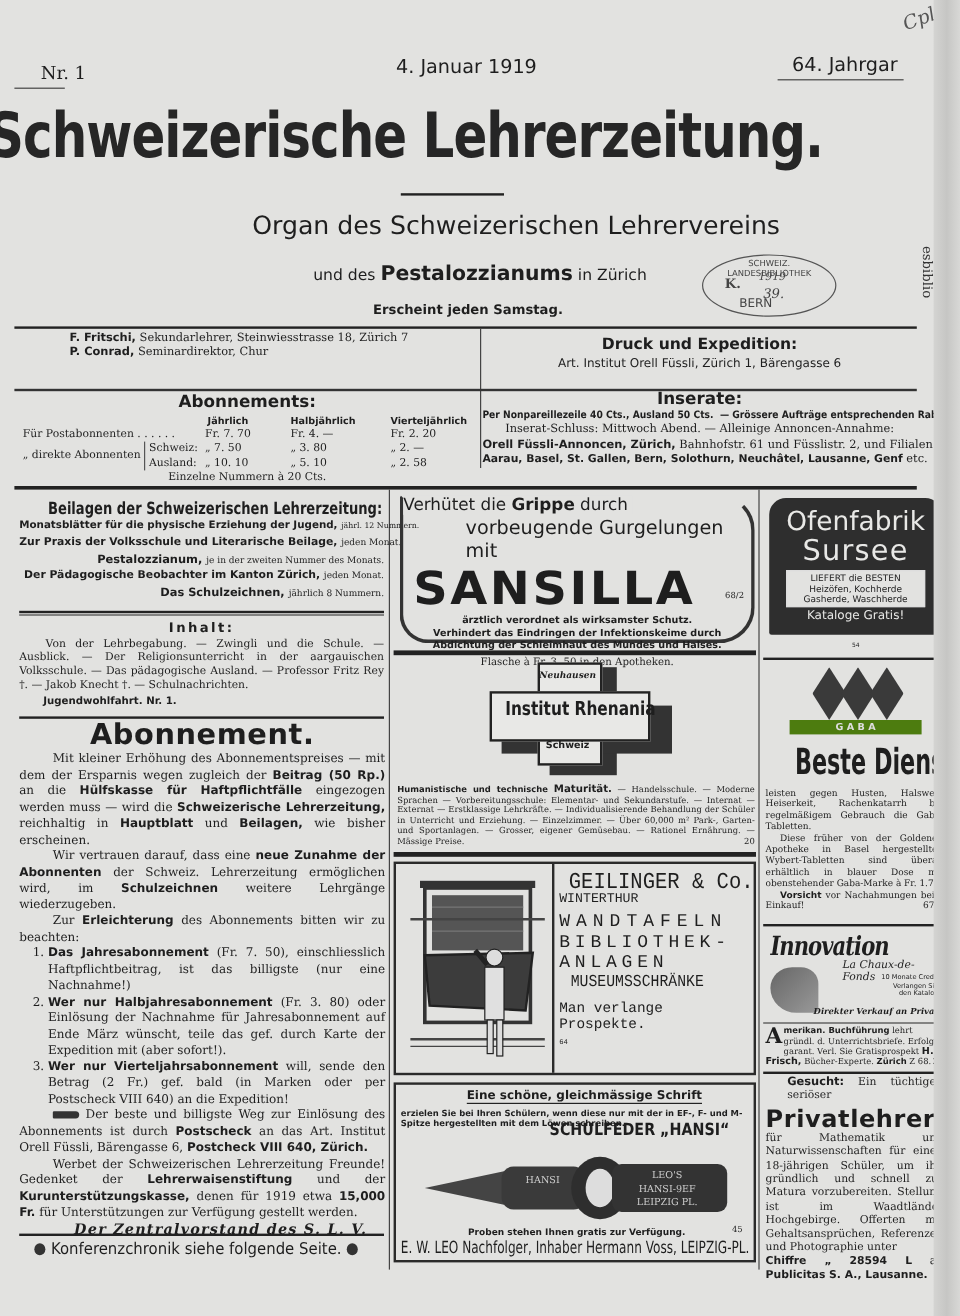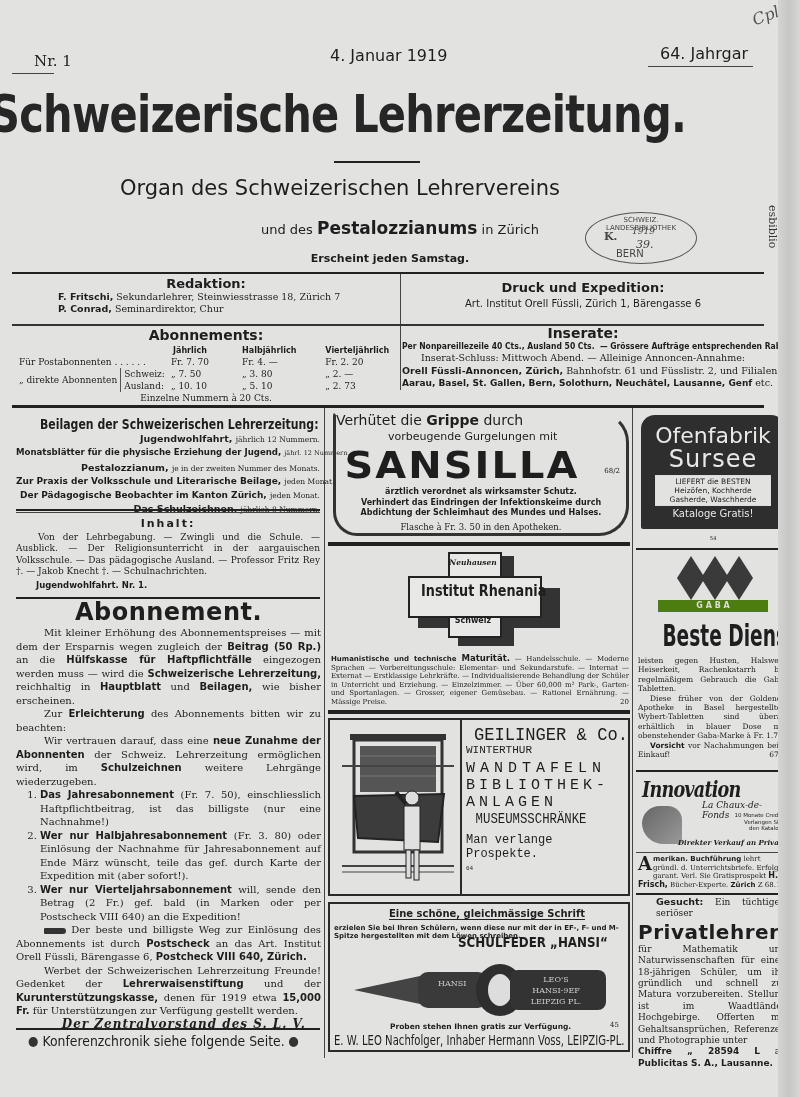--- a/index.html
+++ b/index.html
@@ -14,21 +14,21 @@
   .thin{position:absolute;height:1px;background:#444;}
   .vrule{position:absolute;width:1px;background:#444;}
   .c{text-align:center;}
   b{font-family:"DejaVu Sans",sans-serif;font-weight:bold;}
 
   
   .nr{left:34px;top:52px;font-size:15px;font-weight:normal;}
   .date{left:330px;top:46px;font-size:16px;font-family:"DejaVu Sans",sans-serif;}
   .vol{left:660px;top:44px;font-size:16px;font-family:"DejaVu Sans",sans-serif;}
   .title{left:40px;top:84px;width:710px;font-family:"DejaVu Sans",sans-serif;font-weight:bold;font-size:52px;letter-spacing:-1px;transform:scaleX(0.80);transform-origin:left top;white-space:nowrap;color:#262626;width:900px;text-align:center;}
-  .sub1{left:120px;top:176px;width:530px;font-family:"DejaVu Sans",sans-serif;font-size:21px;text-align:left;}
+  .sub1{left:120px;top:176px;width:530px;font-family:"DejaVu Sans",sans-serif;font-size:21px;text-align:right;}
   .sub2{left:210px;top:218px;width:380px;font-family:"DejaVu Sans",sans-serif;font-size:13px;text-align:center;}
   .sub2 .big{font-size:17px;font-weight:bold;}
   .sub3{left:290px;top:252px;width:200px;font-family:"DejaVu Sans",sans-serif;font-size:11px;font-weight:bold;text-align:center;}
   .stamp{left:585px;top:212px;width:110px;height:50px;border:1.5px solid #555;border-radius:50%;font-size:9px;color:#444;}
   .stamp .st-top{position:absolute;left:8px;top:3px;width:94px;text-align:center;font-size:7px;font-family:"DejaVu Sans",sans-serif;}
   .stamp .st-k{position:absolute;left:18px;top:17px;font-weight:bold;font-size:11px;}
   .stamp .st-yr{position:absolute;left:46px;top:13px;font-style:italic;}
   .stamp .st-no{position:absolute;left:50px;top:25px;font-style:italic;font-size:11px;}
   .stamp .st-bern{position:absolute;left:30px;top:35px;font-size:10px;font-family:"DejaVu Sans",sans-serif;}
   .side-text{left:766px;top:205px;writing-mode:vertical-rl;font-size:11px;color:#333;}
@@ -97,21 +97,20 @@
     <div class="st-yr">1919</div>
     <div class="st-no">39.</div>
     <div class="st-bern">BERN</div>
   </div>
   <div class="abs side-text">esbiblio</div>
 
   <div class="rule" style="left:12px;top:272px;width:752px;"></div>
   <div class="vrule" style="left:400px;top:274px;height:116px;"></div>
 
   <div class="abs c" style="left:12px;top:276px;width:388px;">
-    <div class="sect-h">Redaktion:</div>
     <div style="text-align:left;padding-left:46px;font-size:9.5px;line-height:12px;">
       <div><b>F. Fritschi,</b> <span>Sekundarlehrer, Steinwiesstrasse 18, Zürich 7</span></div>
       <div><b>P. Conrad,</b> <span>Seminardirektor, Chur</span></div>
     </div>
   </div>
 
   <div class="abs c" style="left:402px;top:280px;width:362px;">
     <div class="sect-h">Druck und Expedition:</div>
     <div class="sans" style="font-size:10px;margin-top:3px;">Art. Institut Orell Füssli, Zürich 1, Bärengasse 6</div>
   </div>
@@ -140,21 +139,21 @@
       <td rowspan="2" style="vertical-align:middle;">„ direkte Abonnenten</td>
       <td style="border-left:1px solid #555;">Schweiz:</td>
       <td>„ 7. 50</td>
       <td style="padding-left:30px;">„ 3. 80</td>
       <td style="padding-left:26px;">„ 2. —</td>
     </tr>
     <tr>
       <td style="border-left:1px solid #555;">Ausland:</td>
       <td>„ 10. 10</td>
       <td style="padding-left:30px;">„ 5. 10</td>
-      <td style="padding-left:26px;">„ 2. 73</td>
+      <td style="padding-left:26px;">„ 2. 58</td>
     </tr>
     <tr>
       <td></td>
       <td colspan="4" style="padding-left:20px;">Einzelne Nummern à 20 Cts.</td>
     </tr>
   </tbody>
     </table>
 
   <div class="abs c" style="left:402px;top:327px;width:362px;font-size:9.5px;line-height:12.5px;">
     <div class="sect-h" style="font-size:14px;">Inserate:</div>
@@ -164,47 +163,46 @@
     <div style="white-space:nowrap;"><b style="font-size:9px;">Aarau, Basel, St. Gallen, Bern, Solothurn, Neuchâtel, Lausanne, Genf</b> <span>etc.</span></div>
   </div>
 
   <div class="rule" style="left:12px;top:405px;width:752px;height:3px;"></div>
 
   <div class="vrule" style="left:324px;top:408px;height:650px;"></div>
   <div class="vrule" style="left:632px;top:408px;height:650px;"></div>
 
   <div class="abs beil">
     <div class="h">Beilagen der Schweizerischen Lehrerzeitung:</div>
-    <div class="i"><span>Jugendwohlfahrt,</span> <span class="n">jährlich 12 Nummern.</span></div>
     <div class="i" style="font-size:8.6px;"><span>Monatsblätter für die physische Erziehung der Jugend,</span> <span class="n" style="font-size:6.5px;">jährl. 12 Nummern.</span></div>
+    <div class="i" style="font-size:9px;"><span>Zur Praxis der Volksschule und Literarische Beilage,</span> <span class="n">jeden Monat.</span></div>
     <div class="i"><span>Pestalozzianum,</span> <span class="n">je in der zweiten Nummer des Monats.</span></div>
-    <div class="i" style="font-size:9px;"><span>Zur Praxis der Volksschule und Literarische Beilage,</span> <span class="n">jeden Monat.</span></div>
     <div class="i" style="font-size:9px;"><span>Der Pädagogische Beobachter im Kanton Zürich,</span> <span class="n">jeden Monat.</span></div>
     <div class="i"><span>Das Schulzeichnen,</span> <span class="n">jährlich 8 Nummern.</span></div>
   </div>
   <div class="rule" style="left:16px;top:509px;width:304px;"></div>
   <div class="thin" style="left:16px;top:512px;width:304px;"></div>
 
   <div class="abs inh">
     <div class="c sans" style="font-weight:bold;font-size:11px;letter-spacing:2px;margin-bottom:2px;">Inhalt:</div>
     <div style="text-indent:22px;">Von der Lehrbegabung. — Zwingli und die Schule. — Ausblick. — Der Religionsunterricht in der aargauischen Volksschule. — Das pädagogische Ausland. — Professor Fritz Rey †. — Jakob Knecht †. — Schulnachrichten.</div>
     <div class="sans" style="font-weight:bold;font-size:8.5px;padding-left:20px;margin-top:2px;">Jugendwohlfahrt. Nr. 1.</div>
   </div>
   <div class="rule" style="left:16px;top:597px;width:304px;"></div>
 
   <div class="abs abon">
     <div class="abon-title">Abonnement.</div>
     <p class="ind">
       <span>Mit kleiner Erhöhung des Abonnementspreises — mit dem der Ersparnis wegen zugleich der </span><b>Beitrag (50 Rp.)</b><span> an die </span><b>Hülfskasse für Haftpflichtfälle</b><span> eingezogen werden muss — wird die </span><b>Schweizerische Lehrerzeitung,</b><span> reichhaltig in </span><b>Hauptblatt</b><span> und </span><b>Beilagen,</b><span> wie bisher erscheinen.</span>
     </p>
     <p class="ind">
+      <span>Wir vertrauen darauf, dass eine </span><b>neue Zunahme der Abonnenten</b><span> der Schweiz. Lehrerzeitung ermöglichen wird, im </span><b>Schulzeichnen</b><span> weitere Lehrgänge wiederzugeben.</span>
+    </p>
+    <p class="ind">
       <span>Zur </span><b>Erleichterung</b><span> des Abonnements bitten wir zu beachten:</span>
-    </p>
-    <p class="ind">
-      <span>Wir vertrauen darauf, dass eine </span><b>neue Zunahme der Abonnenten</b><span> der Schweiz. Lehrerzeitung ermöglichen wird, im </span><b>Schulzeichnen</b><span> weitere Lehrgänge wiederzugeben.</span>
     </p>
     <ol>
       <li><b>Das Jahresabonnement</b><span> (Fr. 7. 50), einschliesslich Haftpflichtbeitrag, ist das billigste (nur eine Nachnahme!)</span></li>
       <li><b>Wer nur Halbjahresabonnement</b><span> (Fr. 3. 80) oder Einlösung der Nachnahme für Jahresabonnement auf Ende März wünscht, teile das gef. durch Karte der Expedition mit (aber sofort!).</span></li>
       <li><b>Wer nur Vierteljahrsabonnement</b><span> will, sende den Betrag (2 Fr.) gef. bald (in Marken oder per Postscheck VIII 640) an die Expedition!</span></li>
     </ol>
     <p class="ind">
       <span style="display:inline-block;width:22px;height:6px;background:#333;border-radius:2px 6px 6px 2px;vertical-align:middle;"></span><span> Der beste und billigste Weg zur Einlösung des Abonnements ist durch </span><b>Postscheck</b><span> an das Art. Institut Orell Füssli, Bärengasse 6, </span><b>Postcheck VIII 640, Zürich.</b>
     </p>
     <p class="ind">
@@ -213,21 +211,21 @@
     <div class="sig serif">Der Zentralvorstand des S. L. V.</div>
   </div>
   <div class="rule" style="left:16px;top:1028px;width:304px;"></div>
   <div class="abs konf">
     <span class="dot"></span><span>Konferenzchronik siehe folgende Seite.</span><span class="dot"></span>
   </div>
 
   <div class="abs sansilla-frame"></div>
   <div class="abs" style="left:336px;top:410px;width:290px;">
     <div class="sans" style="font-size:14px;background:#e2e2e0;display:inline-block;padding-right:4px;"><b style="font-weight:400;">Verhütet</b><span> die </span><b style="font-weight:900;">Grippe</b><span> durch</span></div>
-    <div class="sans" style="font-size:11px;padding-left:52px;margin-top:1px;">vorbeugende Gurgelungen mit</div>
+    <div class="sans" style="font-size:16px;padding-left:52px;margin-top:1px;">vorbeugende Gurgelungen mit</div>
     <div style="position:relative;">
       <div class="sansilla-big" style="padding-left:8px;">SANSILLA</div>
       <div class="abs serif" style="right:6px;top:24px;font-size:7px;">68/2</div>
     </div>
     <div class="c sans" style="font-size:8px;font-weight:bold;line-height:10.5px;">
       <div>ärztlich verordnet als wirksamster Schutz.</div>
       <div>Verhindert das Eindringen der Infektionskeime durch</div>
       <div>Abdichtung der Schleimhaut des Mundes und Halses.</div>
     </div>
     <div class="c serif" style="font-size:8.5px;margin-top:3px;">Flasche à Fr. 3. 50 in den Apotheken.</div>

